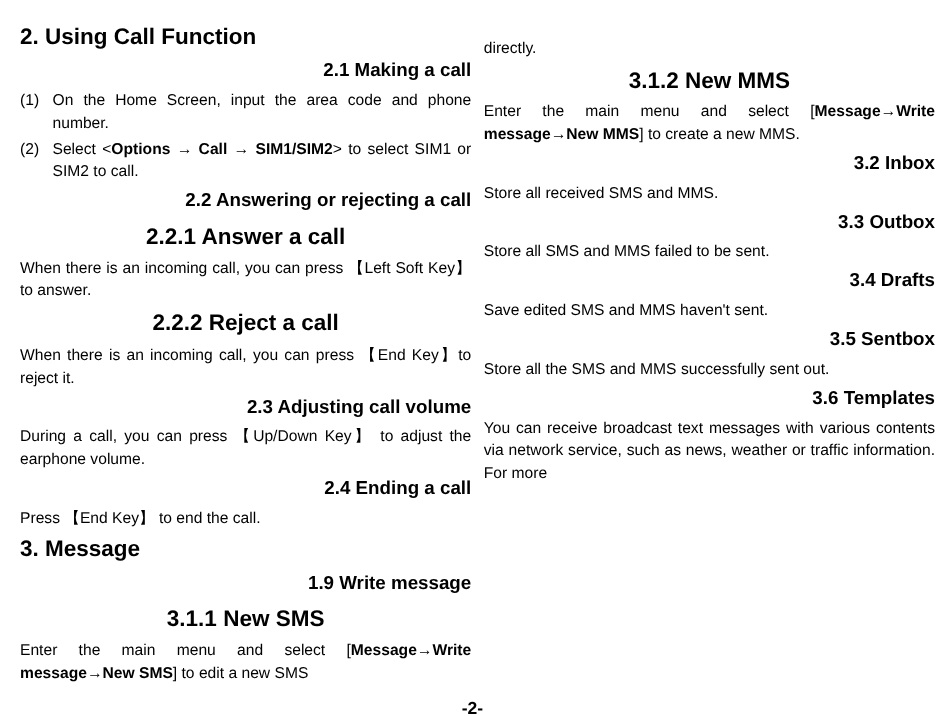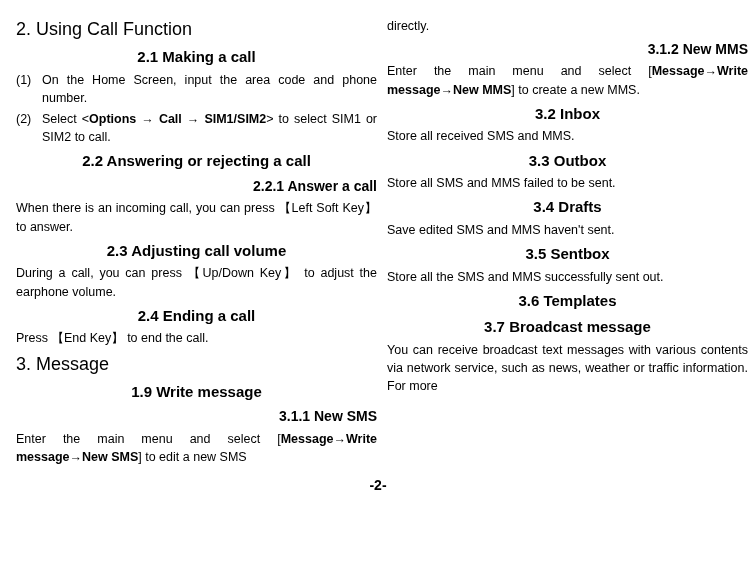--- a/index.html
+++ b/index.html
@@ -16,35 +16,35 @@
     display: flex;
     padding: 14px 8px 4px 16px;
     gap: 10px;
   }
   .col {
     width: 362px;
     text-align: justify;
   }
   .h1 {
     font-size: 18px;
-    font-weight: normal;
+    font-weight: bold;
     margin: 2px 0 3px 0;
     text-align: left;
   }
   .h2 {
     font-size: 15px;
     font-weight: bold;
     margin: 4px 0 3px 0;
-    text-align: center;
+    text-align: right;
   }
   .h3 {
-    font-size: 14px;
+    font-size: 18px;
     font-weight: bold;
     margin: 4px 0 3px 0;
-    text-align: right;
+    text-align: center;
   }
   .p {
     margin: 3px 0;
   }
   .li {
     display: flex;
     margin: 3px 0;
   }
   .li .num {
     flex: 0 0 26px;
@@ -74,44 +74,45 @@
     </div>
     <div class="li">
       <div class="num">(2)</div>
       <div class="txt">
         <span>Select  &lt;</span><b>Options</b><span> → </span><b>Call</b><span> → </span><b>SIM1/SIM2</b><span>&gt;  to select SIM1 or SIM2 to call.</span>
       </div>
     </div>
     <div class="h2">2.2 Answering or rejecting a call</div>
     <div class="h3">2.2.1 Answer a call</div>
     <div class="p">When there is an incoming call, you can press 【Left Soft Key】to answer.</div>
+    <div class="h3">2.2.2 Reject a call</div>
+    <div class="p">When there is an incoming call, you can press 【End Key】to reject it.</div>
     <div class="h2">2.3 Adjusting call volume</div>
     <div class="p">During a call, you can press 【Up/Down Key】 to adjust the earphone volume.</div>
     <div class="h2">2.4 Ending a call</div>
     <div class="p">Press  【End Key】  to end the call.</div>
     <div class="h1">3. Message</div>
     <div class="h2">1.9 Write message</div>
     <div class="h3">3.1.1 New SMS</div>
     <div class="p">
       <span>Enter the main menu and select [</span><b>Message</b><span>→</span><b>Write message</b><span>→</span><b>New SMS</b><span>] to edit a new SMS</span>
     </div>
   </div>
 
   <div class="col">
-    <div class="p" style="margin-top:3px">directly.</div>
+    <div class="p" style="margin-top:15px">directly.</div>
     <div class="h3">3.1.2 New MMS</div>
     <div class="p">
       <span>Enter the main menu and select [</span><b>Message</b><span>→</span><b>Write message</b><span>→</span><b>New MMS</b><span>] to create a new MMS.</span>
     </div>
     <div class="h2">3.2 Inbox</div>
     <div class="p">Store all received SMS and MMS.</div>
     <div class="h2">3.3 Outbox</div>
     <div class="p">Store all SMS and MMS failed to be sent.</div>
     <div class="h2">3.4 Drafts</div>
     <div class="p">Save edited SMS and MMS haven't sent.</div>
     <div class="h2">3.5 Sentbox</div>
     <div class="p">Store all the SMS and MMS successfully sent out.</div>
     <div class="h2">3.6 Templates</div>
-    <div class="h2">3.7 Broadcast message</div>
     <div class="p">You can receive broadcast text messages with various contents via network service, such as news, weather or traffic information. For more</div>
   </div>
 </div>
 <div class="footer">-2-</div>
 
 </body></html>

